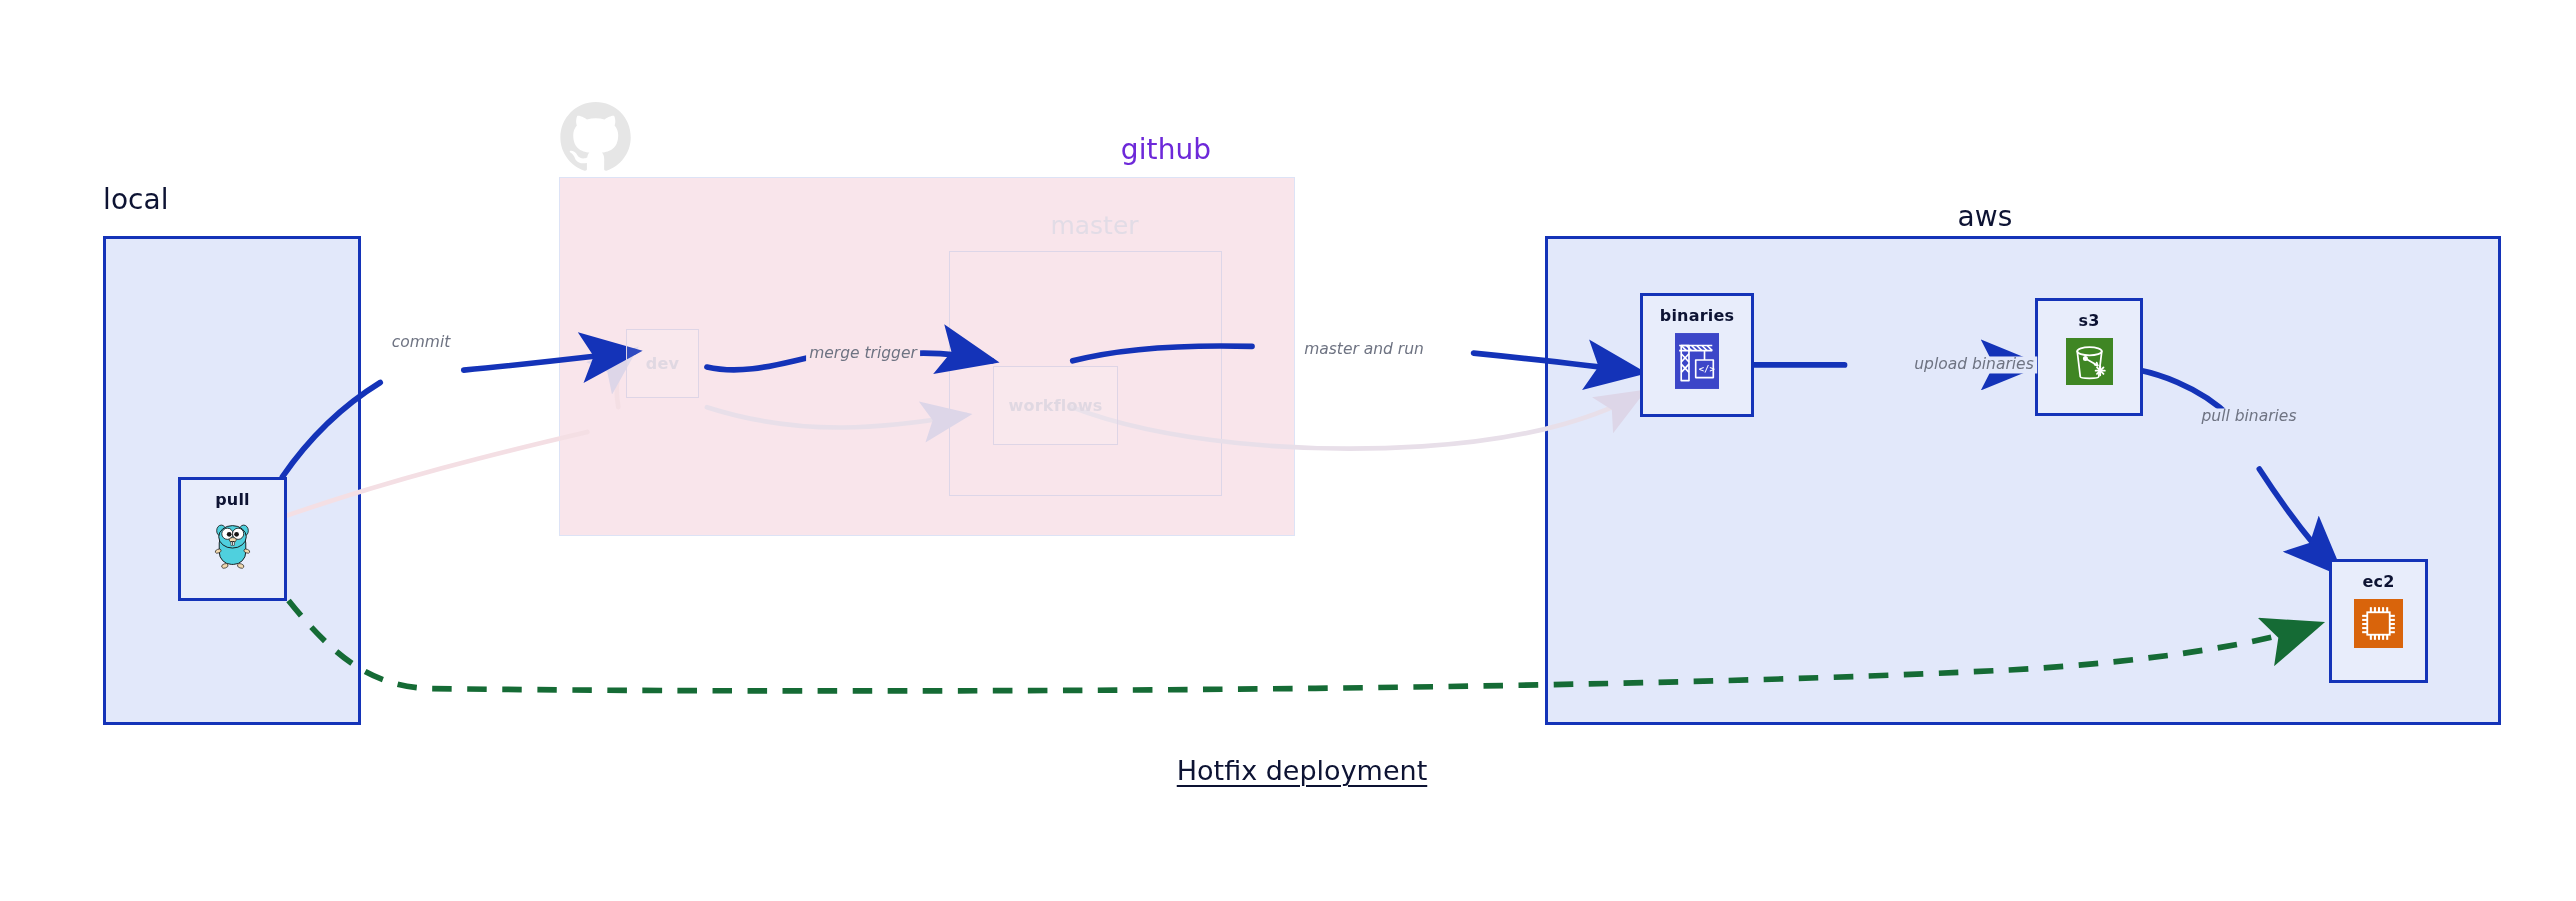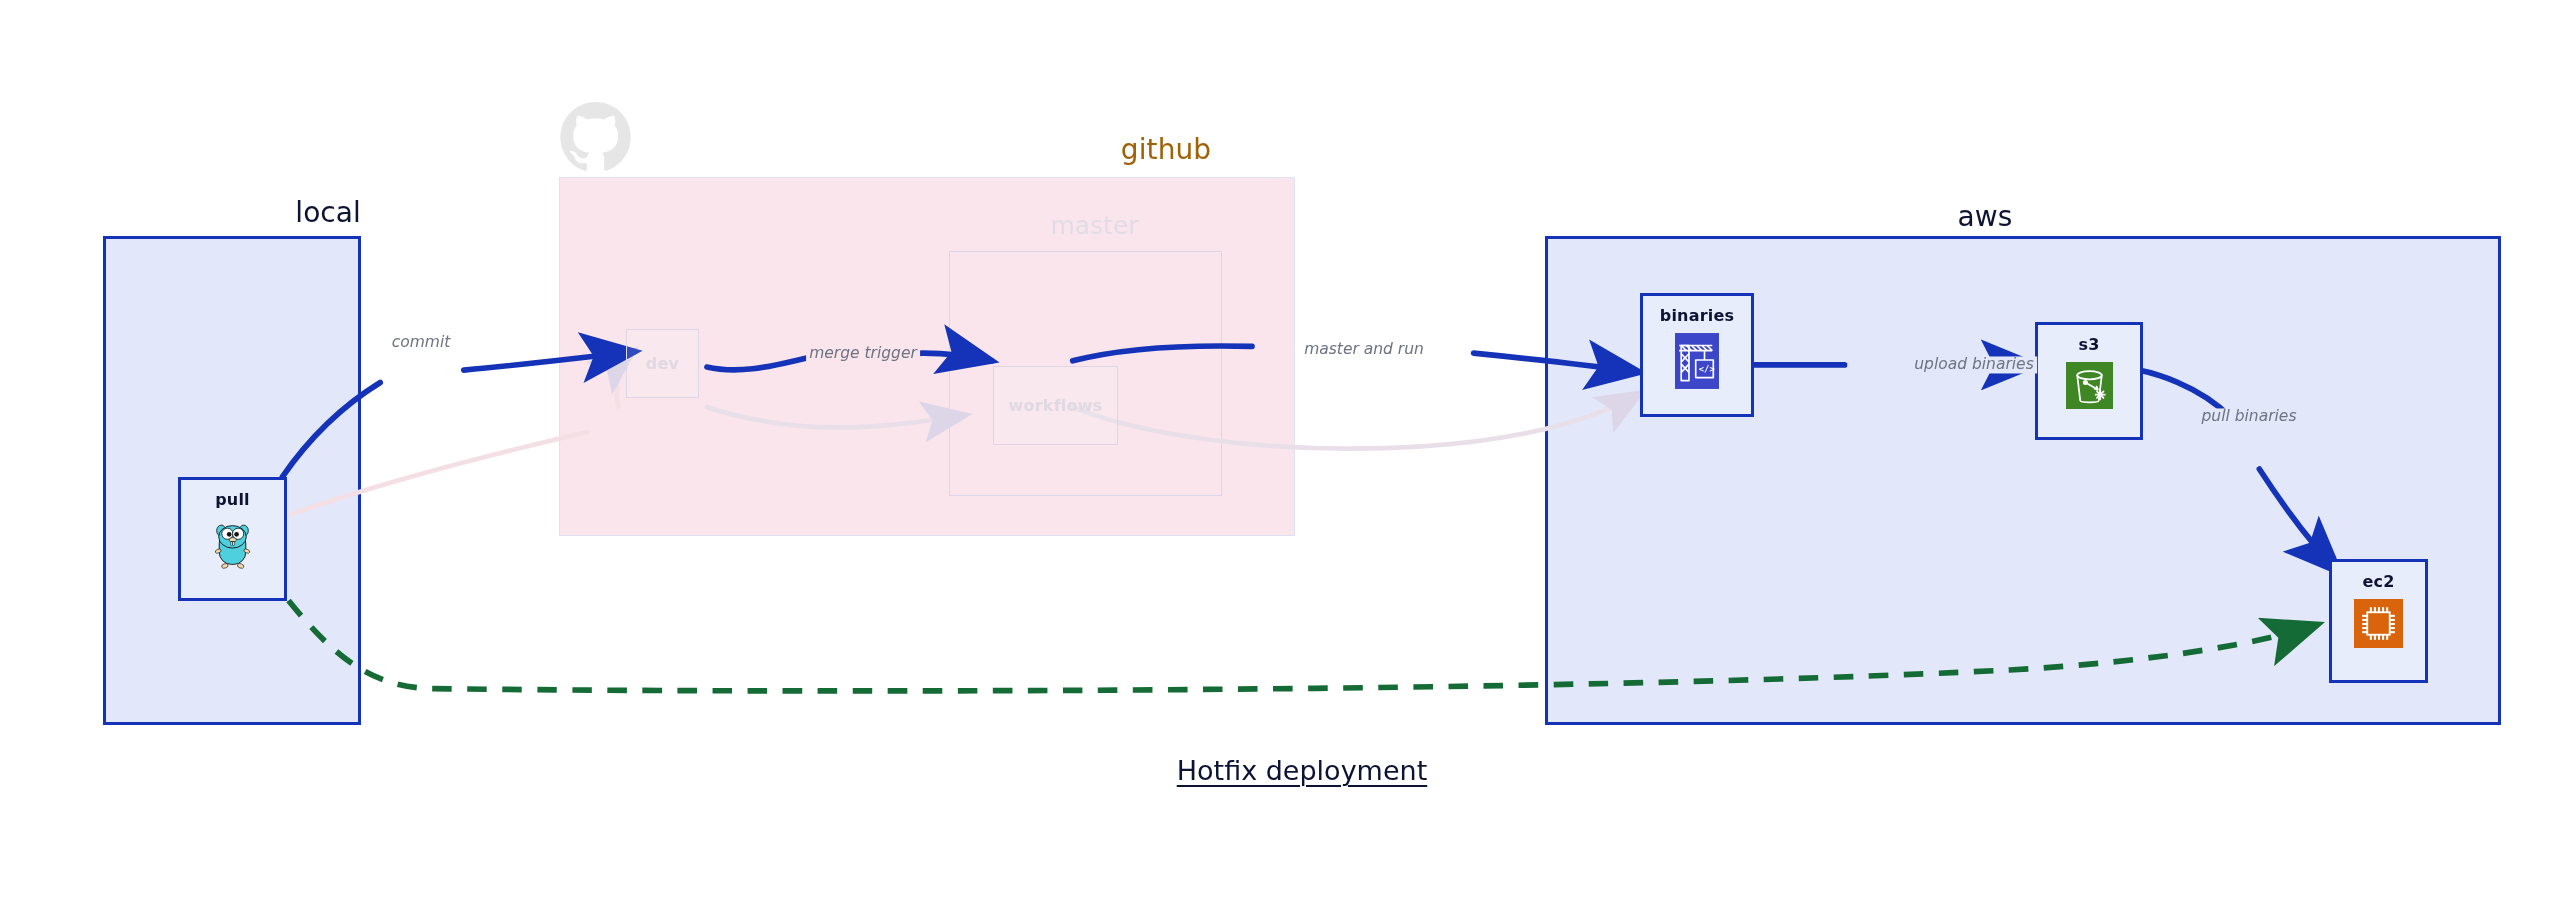--- a/index.html
+++ b/index.html
@@ -28,21 +28,21 @@
     background: #f9e5eb;
   }
   .group-label {
     position: absolute;
     font-size: 28px;
     font-weight: 400;
     color: #0d1333;
     white-space: nowrap;
     letter-spacing: 0.1px;
   }
-  .group-label.dim { color: #a16207; }
+  .group-label.dim { color: #6d28d9; }
 
   
   .subgroup {
     position: absolute;
     border: 1.5px solid #ddd6e8;
     background: rgba(255,255,255,0.0);
   }
   .subgroup-label {
     position: absolute;
     font-size: 25px;
@@ -120,21 +120,21 @@
   #edges-back  { z-index: 1; }
   .z-group  { z-index: 0; }
   .z-node   { z-index: 3; }
   .z-label  { z-index: 7; }
 </style>
 </head>
 <body>
 
 <div id="canvas">
 
-  <div class="group-label" style="left:103px; top:196px; width:258px; text-align:right;">local</div>
+  <div class="group-label" style="left:103px; top:183px; width:258px; text-align:left;">local</div>
   <div class="group z-group" id="grp-local" style="left:103px; top:236px; width:258px; height:489px;"></div>
 
   <div class="group-label dim" style="left:1037px; top:133px; width:258px; text-align:center;">github</div>
   <div class="group dim z-group" id="grp-github" style="left:559px; top:177px; width:736px; height:359px;"></div>
 
   <svg class="layer" style="z-index:2;" viewBox="0 0 5054 1750" aria-hidden="true">
     <g transform="translate(1083,193) scale(3.05)" fill="#e6e6e6">
       <path d="M24 1.5C11.6 1.5 1.5 11.6 1.5 24c0 9.9 6.4 18.3 15.4 21.3 1.1.2 1.5-.5 1.5-1.1 0-.5 0-2 0-3.9-6.3 1.4-7.6-3-7.6-3-1-2.6-2.5-3.3-2.5-3.3-2-1.4.2-1.4.2-1.4 2.3.2 3.5 2.3 3.5 2.3 2 3.5 5.3 2.5 6.6 1.9.2-1.5.8-2.5 1.4-3.1-5-.6-10.3-2.5-10.3-11.2 0-2.5.9-4.5 2.3-6.1-.2-.6-1-2.9.2-6 0 0 1.9-.6 6.2 2.3 1.8-.5 3.7-.8 5.6-.8s3.8.3 5.6.8c4.3-2.9 6.2-2.3 6.2-2.3 1.2 3.1.5 5.4.2 6 1.4 1.6 2.3 3.6 2.3 6.1 0 8.7-5.3 10.6-10.4 11.2.8.7 1.5 2.1 1.5 4.2 0 3-.03 5.5-.03 6.2 0 .6.4 1.3 1.5 1.1 9-3 15.4-11.4 15.4-21.3C46.5 11.6 36.4 1.5 24 1.5z"></path>
     </g>
   </svg>
@@ -247,21 +247,21 @@
         <line x1="57" y1="34" x2="57" y2="52"></line>
 
         <rect x="40" y="52" width="34" height="34"></rect>
       </g>
       <g fill="#ffffff" font-family="DejaVu Sans Mono, monospace" font-size="17" font-weight="700">
         <text x="46" y="75">&lt;/&gt;</text>
       </g>
     </svg>
   </div>
 
-  <div class="node z-node" id="node-s3" style="left:2035px; top:298px; width:108px; height:118px;margin-top:24px;">
+  <div class="node z-node" id="node-s3" style="left:2035px; top:298px; width:108px; height:118px;">
     <div class="node-title">s3</div>
     <svg class="node-icon" width="47" height="47" viewBox="0 0 92 92" aria-hidden="true">
       <rect x="0" y="0" width="92" height="92" fill="#3f8624"></rect>
       <g fill="none" stroke="#ffffff" stroke-width="3.4" stroke-linejoin="round" stroke-linecap="round">
 
         <path d="M22 26 L28 76 C28 80 64 80 64 76 L70 26"></path>
 
         <ellipse cx="46" cy="26" rx="24" ry="8"></ellipse>
 
         <line x1="38" y1="40" x2="62" y2="54"></line>

